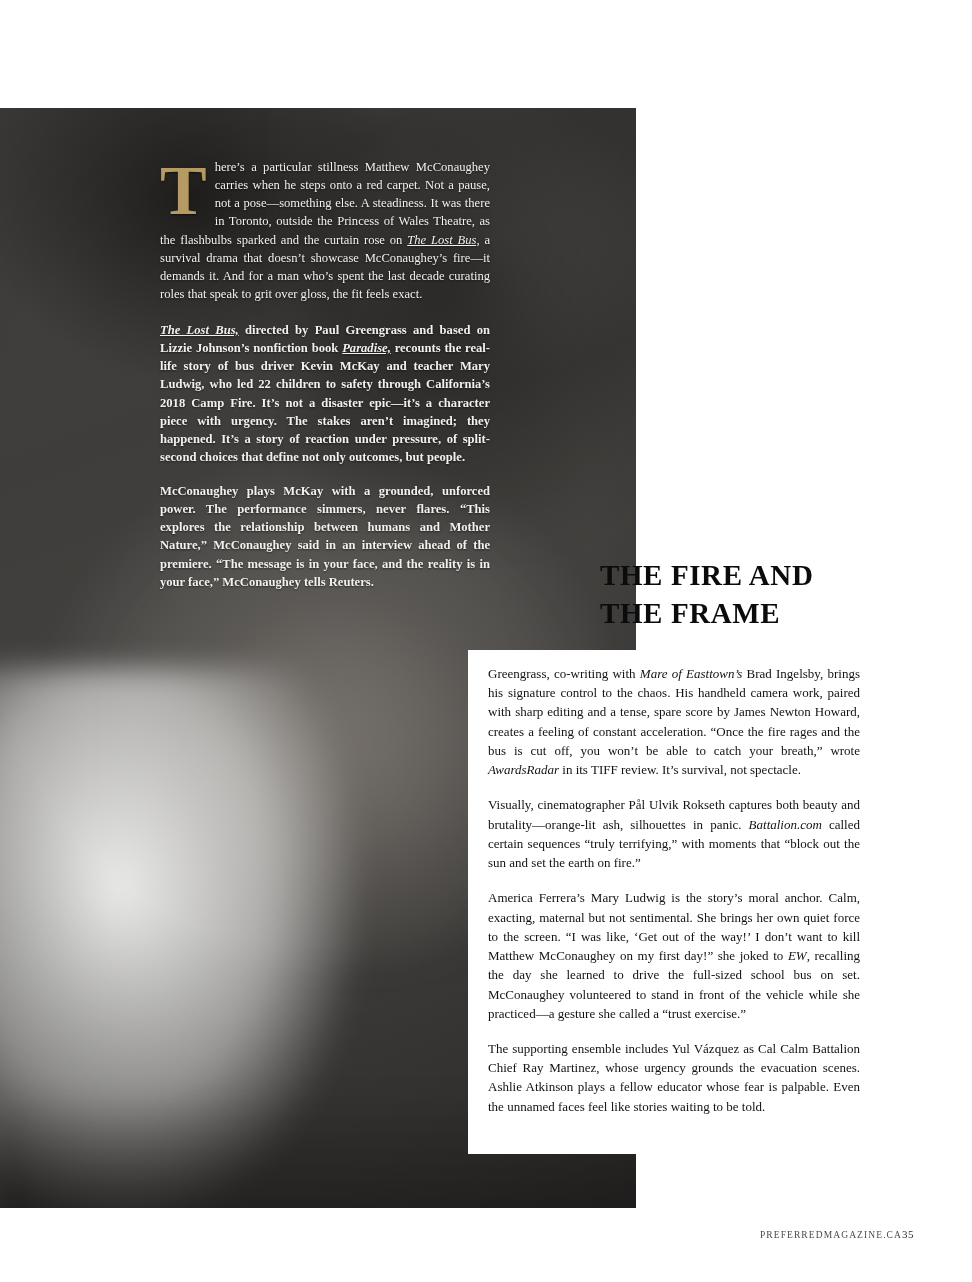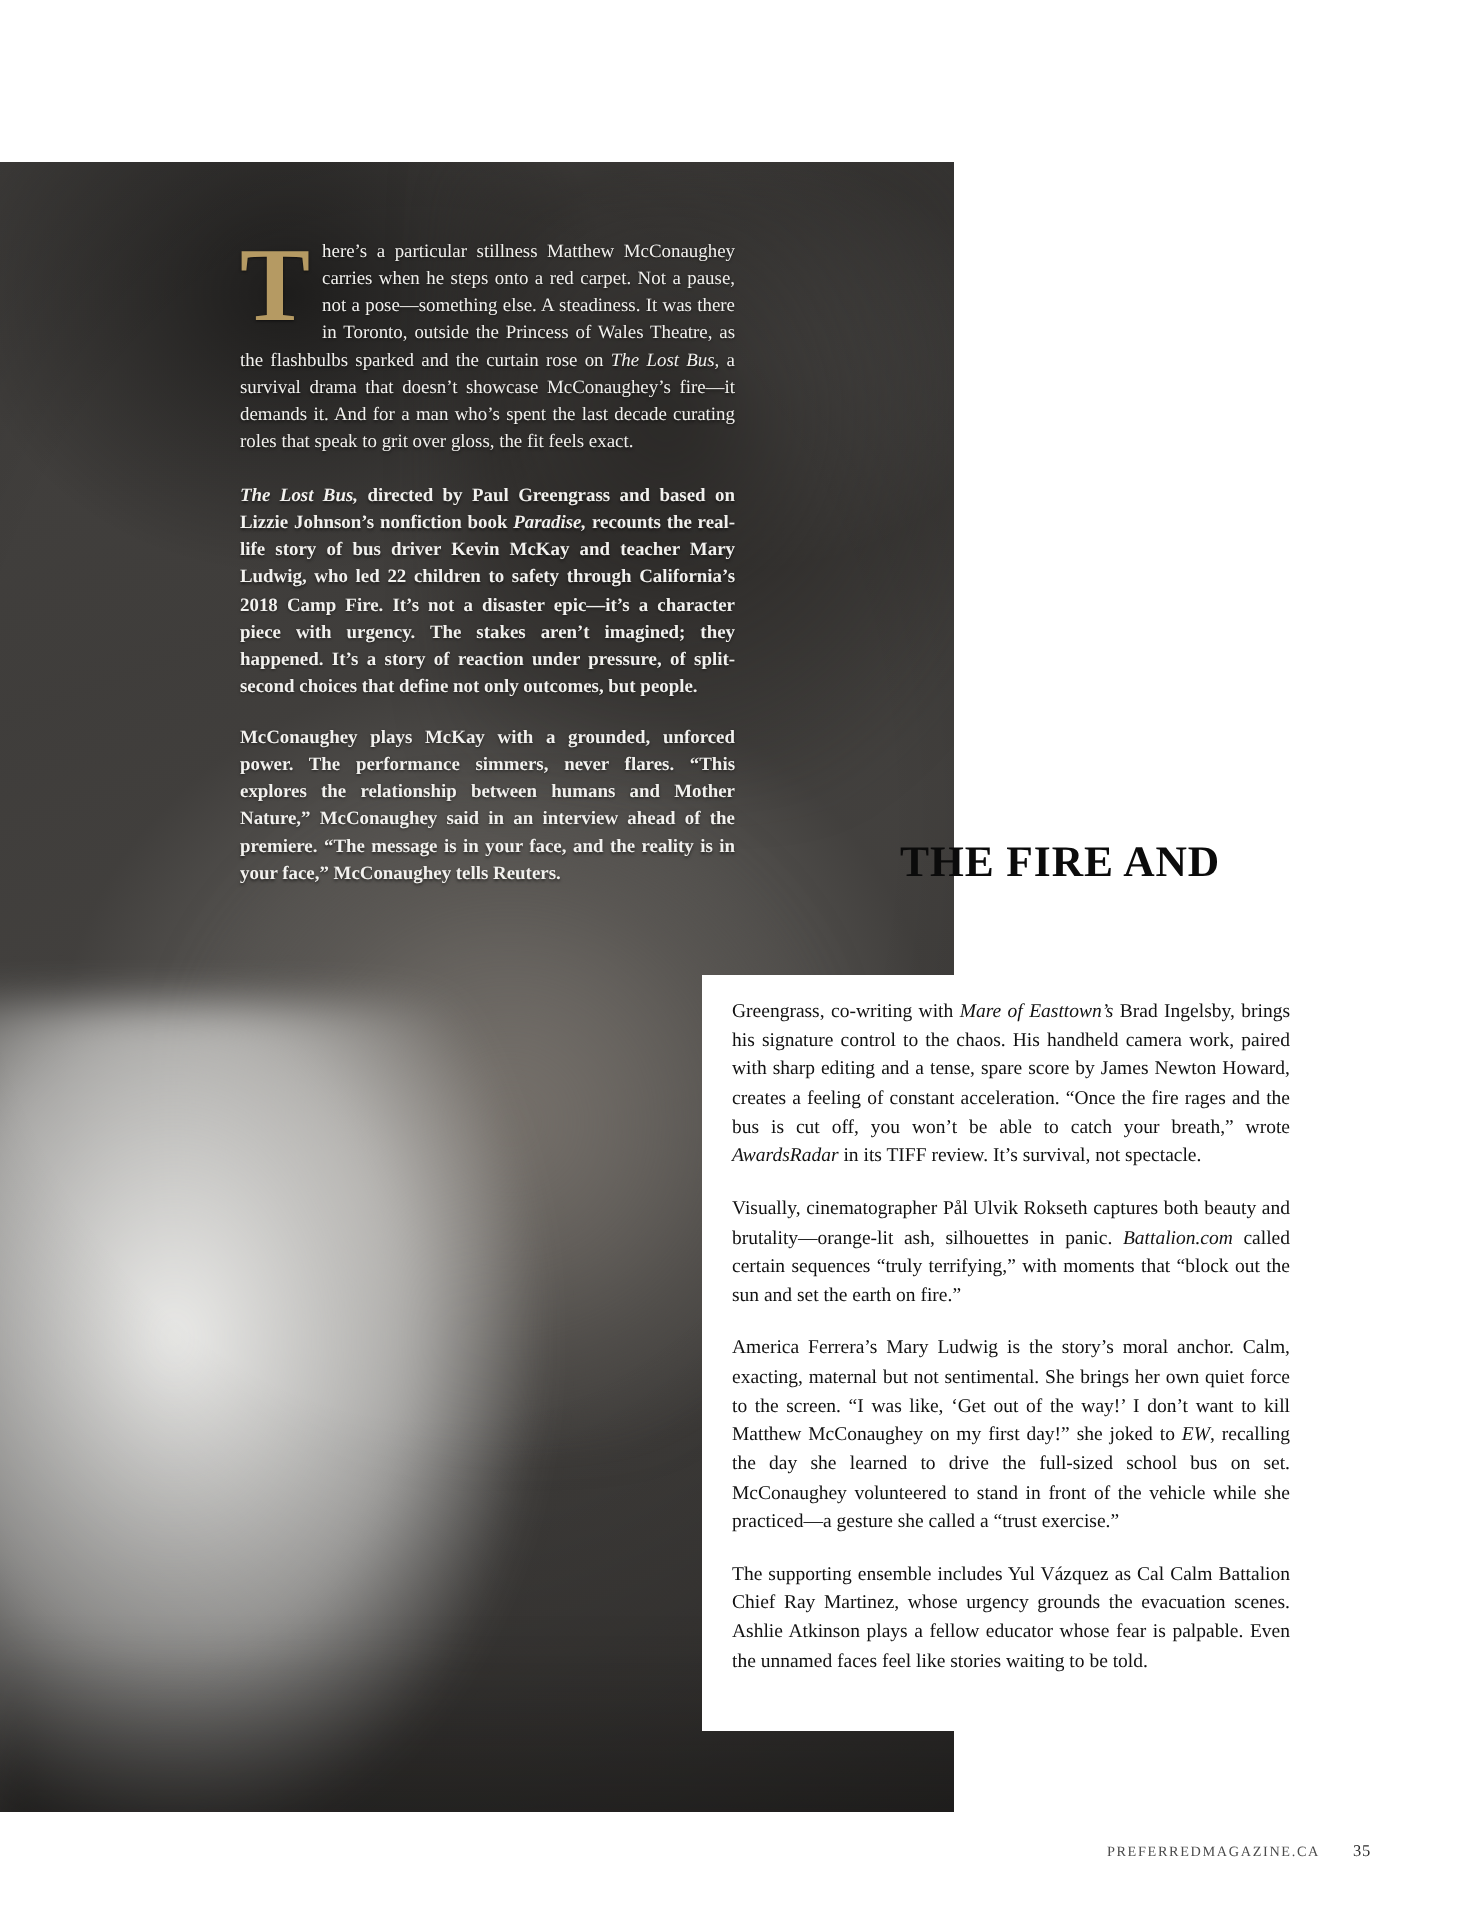--- a/index.html
+++ b/index.html
@@ -87,21 +87,21 @@
   .left-col .dropcap {
     float: left;
     font-family: "Liberation Serif", serif;
     font-size: 70px;
     line-height: 0.78;
     font-weight: 700;
     color: #b59a63;
     padding: 4px 8px 0 0;
     margin-top: 2px;
   }
-  .left-col em { font-style: italic; }
+  .left-col em { font-style: italic; text-decoration: underline; }
   .left-col p.bold-block { font-weight: 700; }
 
   
   .headline {
     position: absolute;
     left: 600px;
     top: 556px;
     width: 296px;
     font-family: "Liberation Serif", serif;
     font-weight: 700;
@@ -136,21 +136,20 @@
   
   .footer {
     position: absolute;
     right: 58px;
     bottom: 42px;
     font-size: 9.5px;
     letter-spacing: 1.1px;
     color: #4b4b4b;
     display: flex;
     align-items: baseline;
-    gap: 22px;
   }
   .footer .pageno {
     font-size: 11px;
     letter-spacing: 0.5px;
     color: #2a2a2a;
     margin-top: 20px;
   }
 </style>
 </head>
 <body>
@@ -169,20 +168,21 @@
     <span class="dropcap">T</span><span>here’s a particular stillness Matthew McConaughey carries when he steps onto a red carpet. Not a pause, not a pose—something else. A steadiness. It was there in Toronto, outside the Princess of Wales Theatre, as the flashbulbs sparked and the curtain rose on </span><em>The Lost Bus,</em><span> a survival drama that doesn’t showcase McConaughey’s fire—it demands it. And for a man who’s spent the last decade curating roles that speak to grit over gloss, the fit feels exact.</span>
   </p>
   <p class="bold-block">
     <em>The Lost Bus,</em><span> directed by Paul Greengrass and based on Lizzie Johnson’s nonfiction book </span><em>Paradise,</em><span> recounts the real-life story of bus driver Kevin McKay and teacher Mary Ludwig, who led 22 children to safety through California’s 2018 Camp Fire. It’s not a disaster epic—it’s a character piece with urgency. The stakes aren’t imagined; they happened. It’s a story of reaction under pressure, of split-second choices that define not only outcomes, but people.</span>
   </p>
   <p class="bold-block">McConaughey plays McKay with a grounded, unforced power. The performance simmers, never flares. “This explores the relationship between humans and Mother Nature,” McConaughey said in an interview ahead of the premiere. “The message is in your face, and the reality is in your face,” McConaughey tells Reuters.</p>
 </div>
 
 <div class="headline">
   <div>THE FIRE AND</div>
+  <div>THE FRAME</div>
 </div>
 
 <div class="right-panel"></div>
 
 <div class="right-col">
   <p>
     <span>Greengrass, co-writing with </span><em>Mare of Easttown’s</em><span> Brad Ingelsby, brings his signature control to the chaos. His handheld camera work, paired with sharp editing and a tense, spare score by James Newton Howard, creates a feeling of constant acceleration. “Once the fire rages and the bus is cut off, you won’t be able to catch your breath,” wrote </span><em>AwardsRadar</em><span> in its TIFF review. It’s survival, not spectacle.</span>
   </p>
   <p>
     <span>Visually, cinematographer Pål Ulvik Rokseth captures both beauty and brutality—orange-lit ash, silhouettes in panic. </span><em>Battalion.com</em><span> called certain sequences “truly terrifying,” with moments that “block out the sun and set the earth on fire.”</span>

